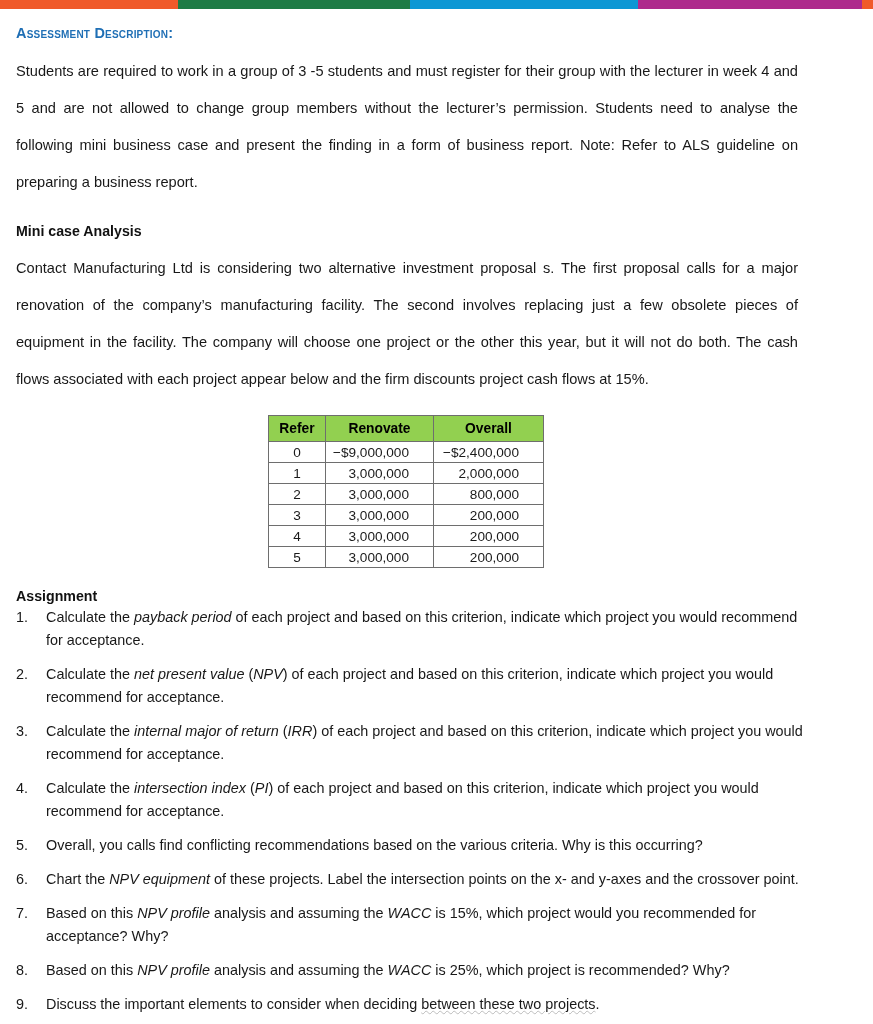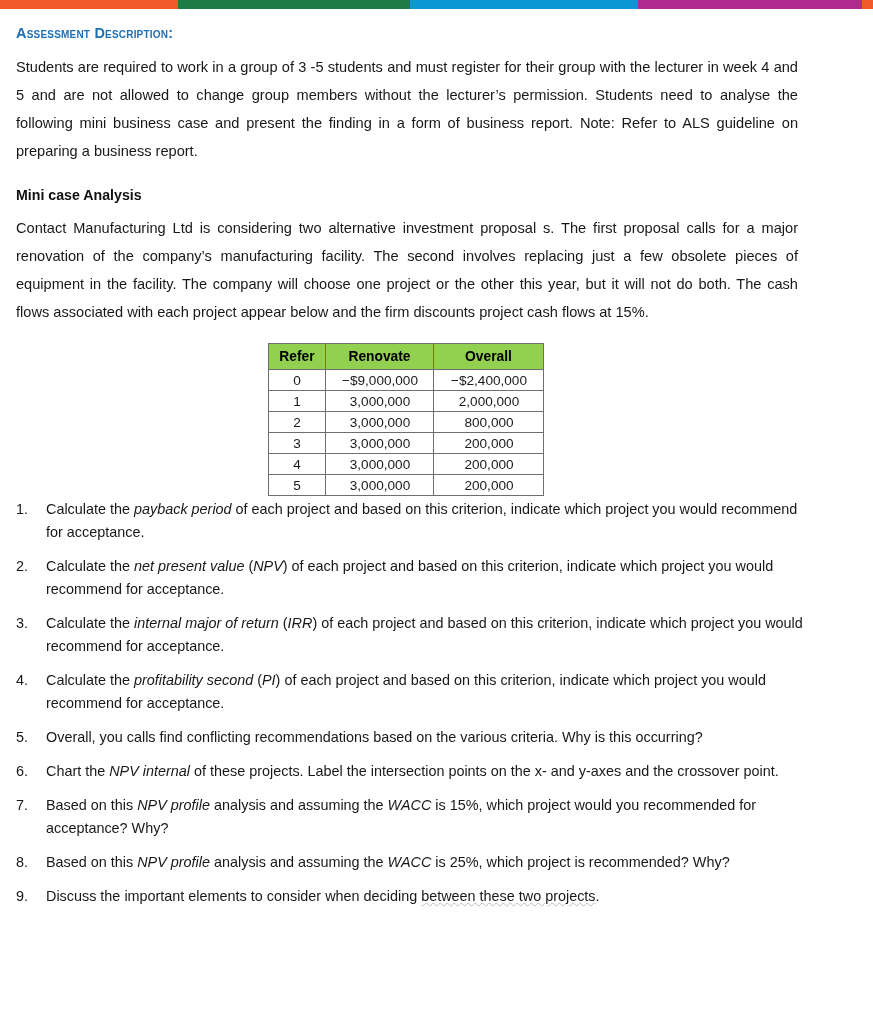--- a/index.html
+++ b/index.html
@@ -36,21 +36,21 @@
     font-size: 14.5px;
     font-weight: bold;
     font-variant: small-caps;
     letter-spacing: 0.2px;
     color: #1F6FB5;
     margin: 16px 0 0 0;
   }
 
   .para {
     font-size: 14.6px;
-    line-height: 28px;
+    line-height: 37px;
     text-align: justify;
     margin: 12px 0 0 0;
     width: 782px;
     color: #181818;
   }
   .para.tight { margin-top: 11px; }
 
   .sub-heading {
     font-size: 14.2px;
     font-weight: bold;
@@ -85,22 +85,22 @@
     height: 26px;
     font-size: 13.8px;
   }
   table.cashflow thead th.c-year { width: 57px; }
   table.cashflow thead th.c-ren  { width: 108px; }
   table.cashflow thead th.c-rep  { width: 110px; }
   table.cashflow tbody td.year {
     text-align: center;
   }
   table.cashflow tbody td.num {
-    text-align: center;
-    padding-right: 6px;
+    text-align: right;
+    padding-right: 24px;
   }
 
   
   .assign-heading {
     font-size: 14.2px;
     font-weight: bold;
     margin: 20px 0 0 0;
     color: #111;
   }
   ol.assign {
@@ -192,45 +192,46 @@
           </tr>
           <tr>
             <td class="year">5</td>
             <td class="num">3,000,000</td>
             <td class="num">200,000</td>
           </tr>
         </tbody>
     </table>
   </div>
 
+  <h2 class="assign-heading">Assignment</h2>
 
   <ol class="assign" id="assign-list">
       <li>
         <span class="num">1.</span>
         <span class="txt">Calculate the <em>payback period</em> of each project and based on this criterion, indicate which project you would recommend for acceptance.</span>
       </li>
       <li>
         <span class="num">2.</span>
         <span class="txt">Calculate the <em>net present value</em> (<em>NPV</em>) of each project and based on this criterion, indicate which project you would recommend for acceptance.</span>
       </li>
       <li>
         <span class="num">3.</span>
         <span class="txt">Calculate the <em>internal major of return</em> (<em>IRR</em>) of each project and based on this criterion, indicate which project you would recommend for acceptance.</span>
       </li>
       <li>
         <span class="num">4.</span>
-        <span class="txt">Calculate the <em>profitability second</em> (<em>PI</em>) of each project and based on this criterion, indicate which project you would recommend for acceptance.</span>
+        <span class="txt">Calculate the <em>intersection index</em> (<em>PI</em>) of each project and based on this criterion, indicate which project you would recommend for acceptance.</span>
       </li>
       <li>
         <span class="num">5.</span>
         <span class="txt">Overall, you calls find conflicting recommendations based on the various criteria. Why is this occurring?</span>
       </li>
       <li>
         <span class="num">6.</span>
-        <span class="txt">Chart the <em>NPV internal</em> of these projects. Label the intersection points on the x- and y-axes and the crossover point.</span>
+        <span class="txt">Chart the <em>NPV equipment</em> of these projects. Label the intersection points on the x- and y-axes and the crossover point.</span>
       </li>
       <li>
         <span class="num">7.</span>
         <span class="txt">Based on this <em>NPV profile</em> analysis and assuming the <em>WACC</em> is 15%, which project would you recommended for acceptance? Why?</span>
       </li>
       <li>
         <span class="num">8.</span>
         <span class="txt">Based on this <em>NPV profile</em> analysis and assuming the <em>WACC</em> is 25%, which project is recommended? Why?</span>
       </li>
       <li>

